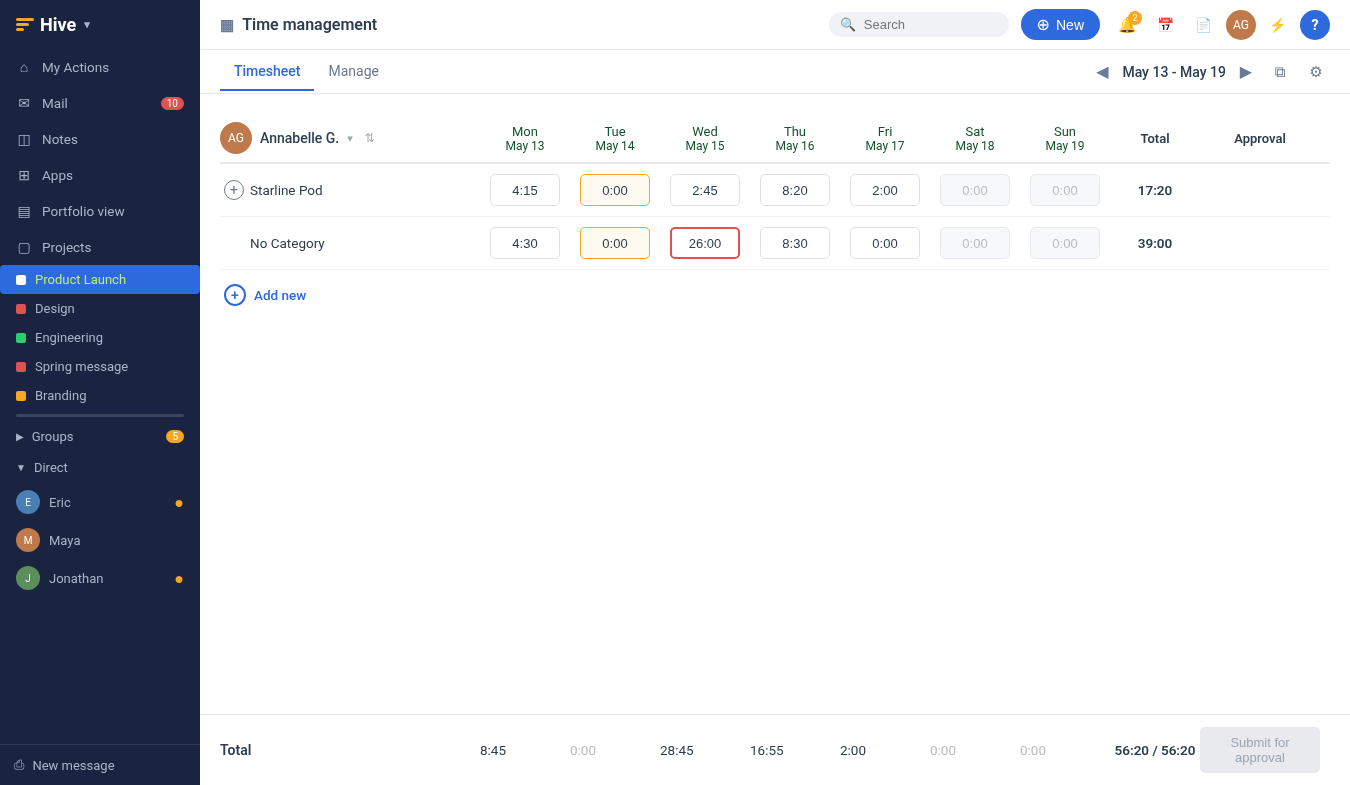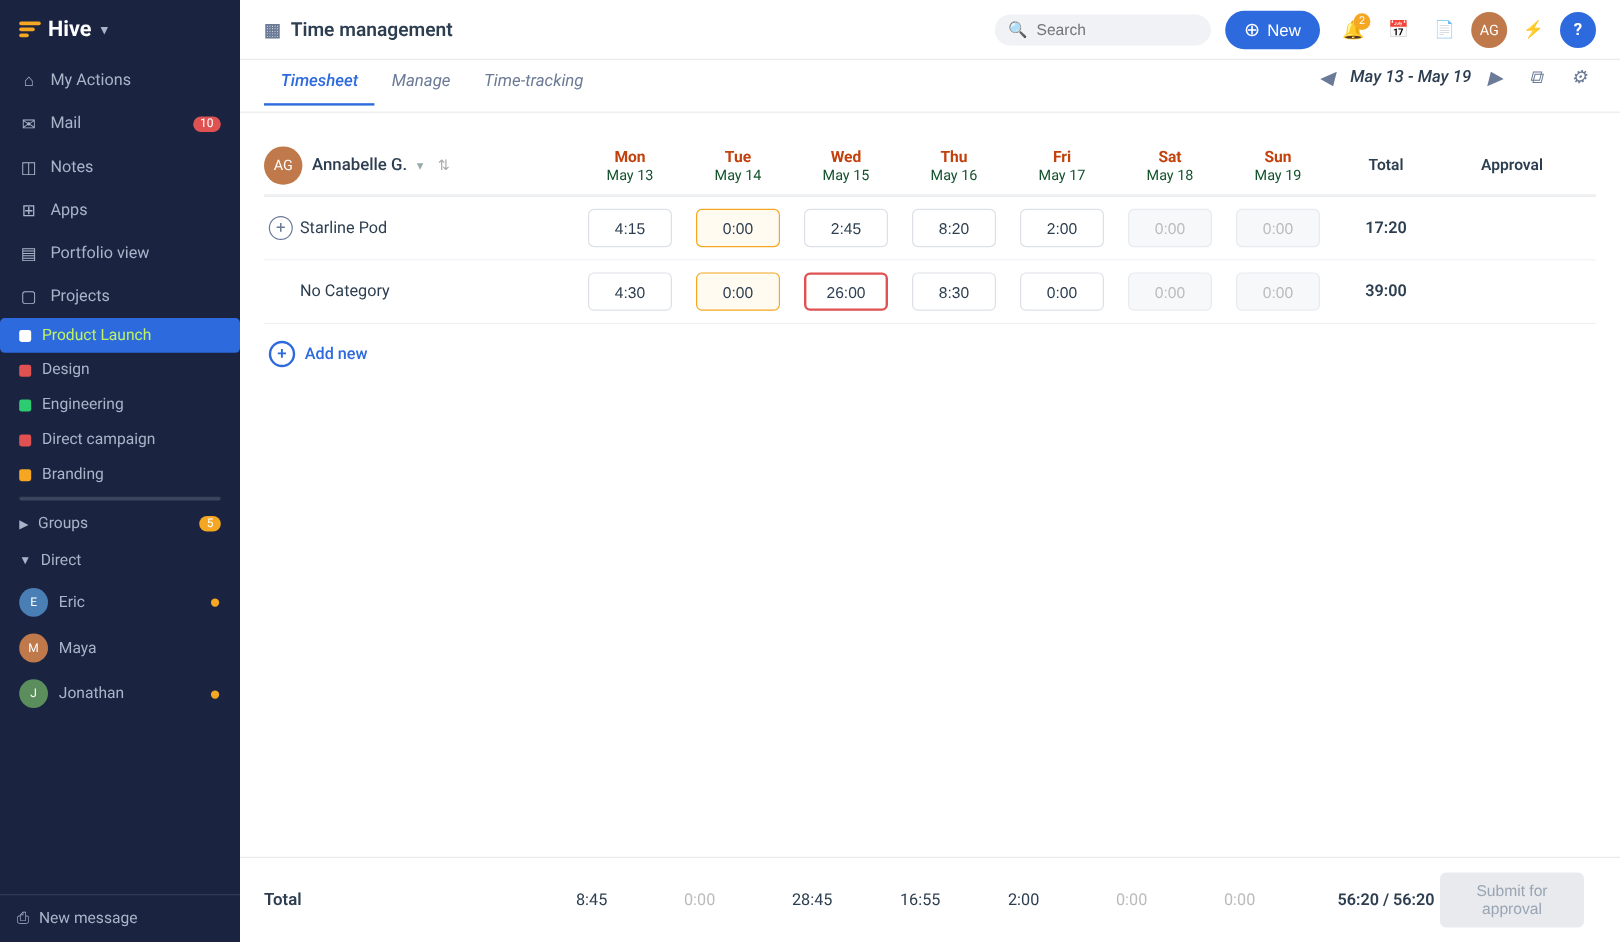--- a/index.html
+++ b/index.html
@@ -235,26 +235,25 @@
       align-items: center;
       justify-content: center;
       font-size: 14px;
       font-weight: 700;
       cursor: pointer;
     }
 
     
     .tabs {
       display: flex;
-      align-items: flex-start;
+      align-items: center;
       padding: 0 20px;
       border-bottom: 1px solid #e8eaed;
       flex-shrink: 0;
       height: 44px;
-      font-style: italic;
     }
     .tab {
       padding: 10px 14px;
       font-size: 14px;
       color: #6b7a96;
       cursor: pointer;
       border-bottom: 2px solid transparent;
       margin-bottom: -1px;
     }
     .tab.active { color: #2d6ade; border-bottom-color: #2d6ade; font-weight: 500; }
@@ -323,21 +322,21 @@
       font-weight: 500;
       color: #2c3e50;
     }
     .sort-icon { color: #aaa; font-size: 12px; margin-left: 4px; cursor: pointer; }
 
     .day-header {
       text-align: center;
       font-size: 13px;
       color: #6b7a96;
     }
-    .day-name { font-weight: 700; color: #c2410c; font-size: 13px; }
+    .day-name { font-weight: 400; color: #14532d; font-size: 13px; }
     .day-date { font-size: 12px; color: #14532d; }
 
     .col-total { text-align: center; font-size: 13px; font-weight: 600; color: #2c3e50; }
     .col-approval { text-align: center; font-size: 13px; font-weight: 600; color: #2c3e50; }
 
     .divider { border: none; border-top: 1px solid #e8eaed; margin: 0; }
 
     .ts-row {
       display: grid;
       grid-template-columns: 260px repeat(7, 90px) 90px 120px;
@@ -516,21 +515,21 @@
   <div class="project-item">
     <div class="project-dot" style="background:#e05252;"></div>
     <span>Design</span>
   </div>
   <div class="project-item">
     <div class="project-dot" style="background:#2ecc71;"></div>
     <span>Engineering</span>
   </div>
   <div class="project-item">
     <div class="project-dot" style="background:#e05252;"></div>
-    <span>Direct campaign</span>
+    <span>Spring message</span>
   </div>
   <div class="project-item">
     <div class="project-dot" style="background:#f5a623;"></div>
     <span>Branding</span>
   </div>
 
   <div style="margin: 4px 16px; height: 3px; background: rgba(255,255,255,0.15); border-radius: 2px;"></div>
 
   <div class="sidebar-group-row">
     <span style="font-size:10px;color:#a8b5c8;">▶</span>
@@ -597,23 +596,20 @@
       <div class="help-btn">?</div>
     </div>
   </div>
 
   <div class="tabs">
     <div class="tab active">
       <span>Timesheet</span>
     </div>
     <div class="tab">
       <span>Manage</span>
-    </div>
-    <div class="tab">
-      <span>Time-tracking</span>
     </div>
     <div class="tabs-right">
       <div class="nav-arrow">◀</div>
       <span style="font-size:14px;font-weight:500;color:#2c3e50;">May 13 - May 19</span>
       <div class="nav-arrow">▶</div>
       <div class="icon-btn-sm">
         <span style="font-size:15px;">⧉</span>
       </div>
       <div class="icon-btn-sm">
         <span style="font-size:15px;">⚙</span>

